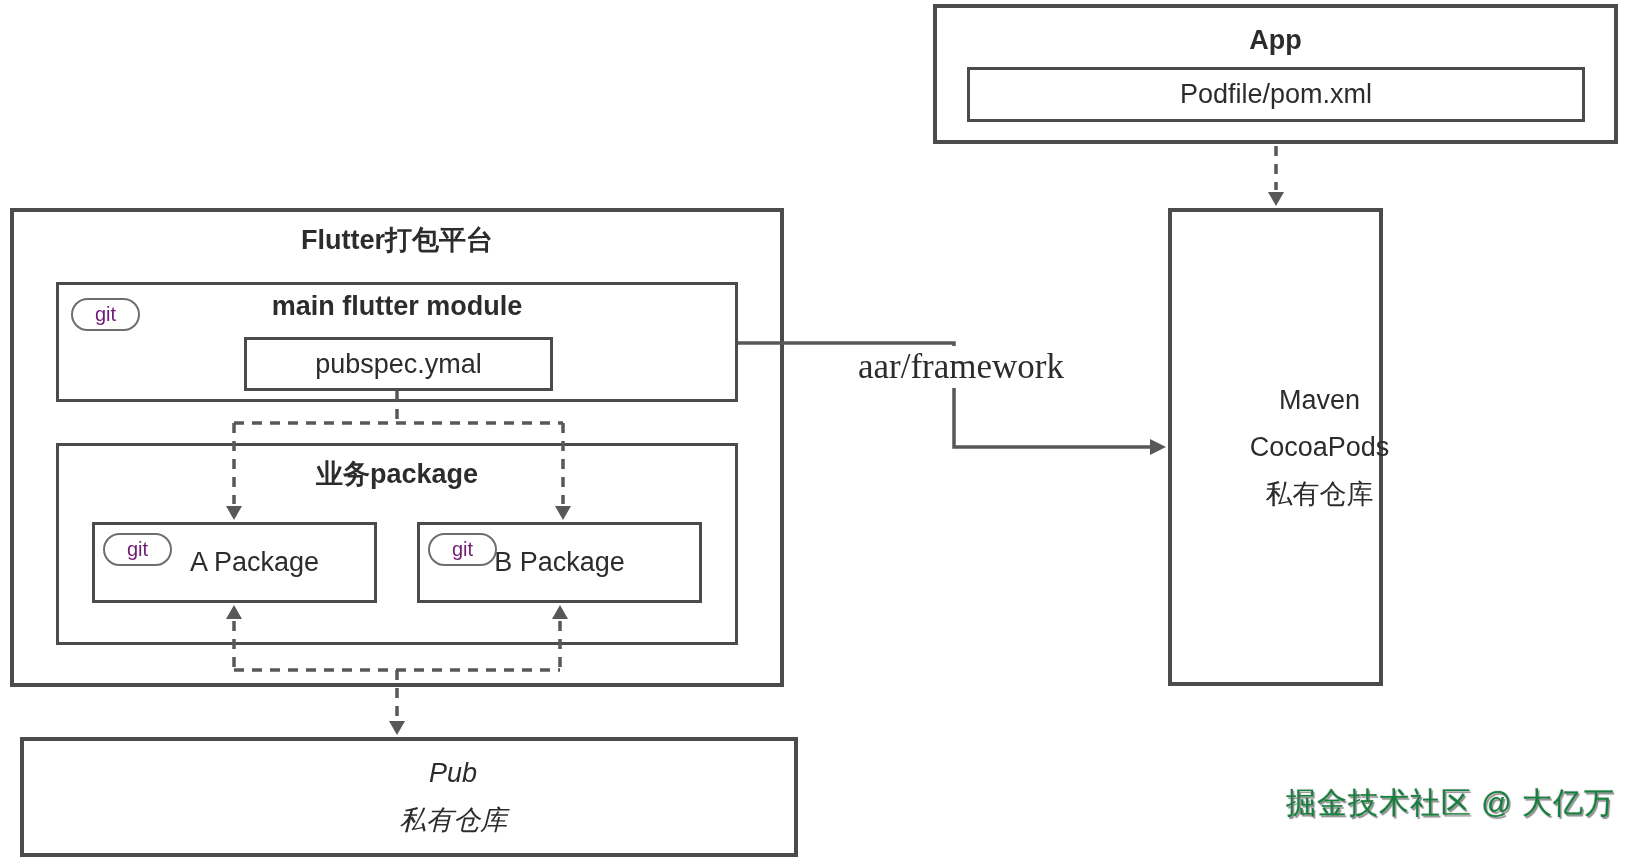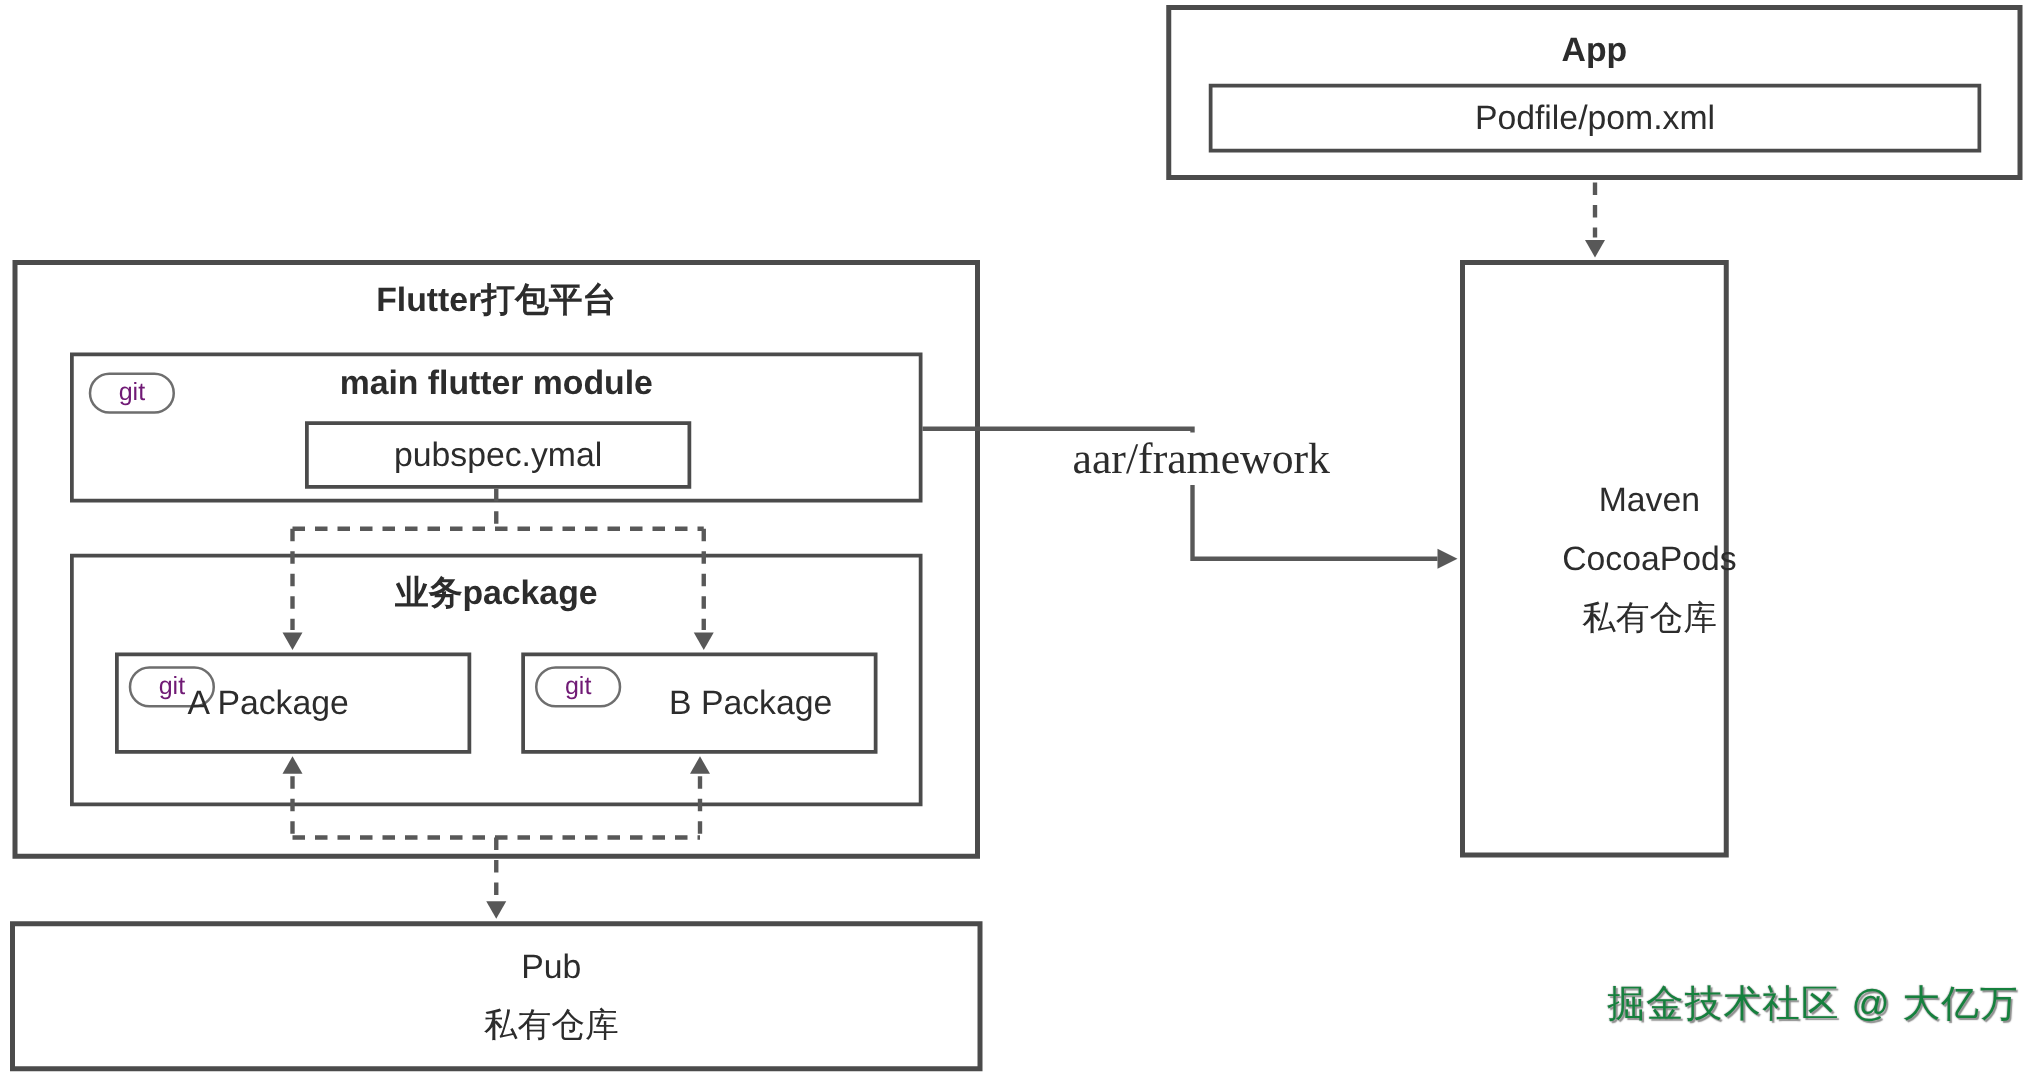--- a/index.html
+++ b/index.html
@@ -68,29 +68,29 @@
       <div class="center-label">pubspec.ymal</div>
     </div>
   </div>
 
   <div class="box inner" style="left:56px;top:443px;width:682px;height:202px;">
     <div class="box-title" style="top:12px;">业务package</div>
   </div>
 
   <div class="box inner" style="left:92px;top:522px;width:285px;height:81px;">
     <div class="git-pill" style="left:8px;top:8px;">git</div>
-    <div class="center-label" style="width:calc(100% - 40px);">A Package</div>
+    <div class="center-label" style="padding-left:40px;width:calc(100% - 40px);">A Package</div>
   </div>
 
   <div class="box inner" style="left:417px;top:522px;width:285px;height:81px;">
     <div class="git-pill" style="left:8px;top:8px;">git</div>
-    <div class="center-label" style="padding-left:61px;width:calc(100% - 40px);">B Package</div>
+    <div class="center-label" style="padding-left:20px;width:calc(100% - 40px);">B Package</div>
   </div>
 
-  <div class="box outer" style="left:8px;top:737px;width:778px;height:120px;">
+  <div class="box outer" style="left:20px;top:737px;width:778px;height:120px;font-style:italic;">
     <div class="stack">
       <div>Pub</div>
       <div>私有仓库</div>
     </div>
   </div>
 
   <div class="box outer" style="left:1168px;top:208px;width:215px;height:478px;">
     <div class="stack">
       <div>Maven</div>
       <div>CocoaPods</div>

